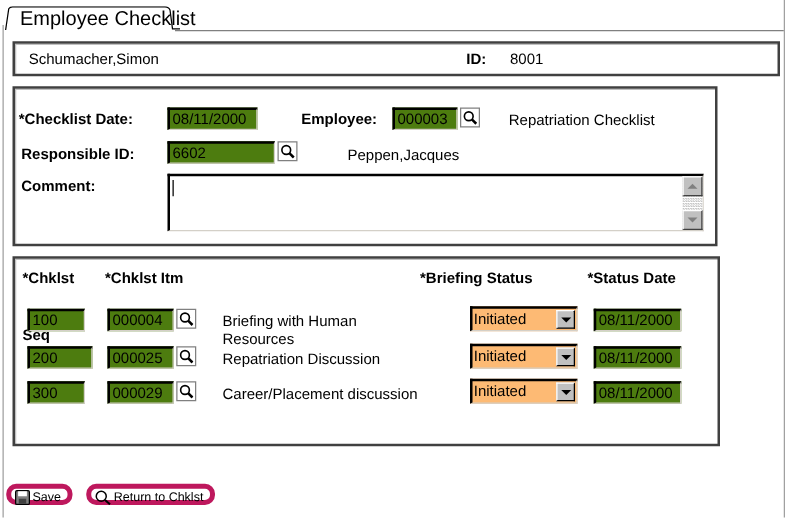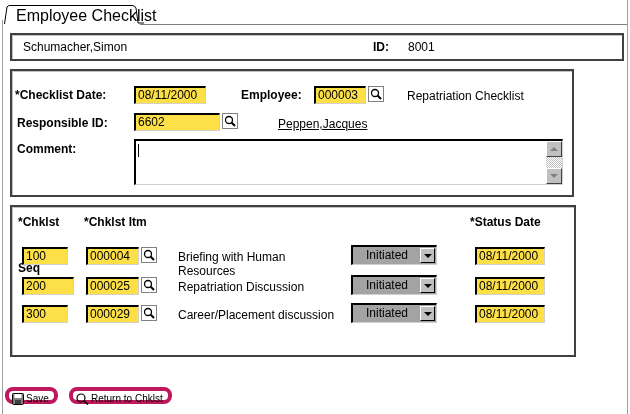--- a/index.html
+++ b/index.html
@@ -18,36 +18,36 @@
 
   .box {
     position:absolute; background:#fff;
     border:2px solid #404040; box-shadow:inset 1px 1px 0 #c0c0c0;
   }
 
   .lbl-b { font-weight:bold; font-size:12px; white-space:nowrap; }
   .txt { font-size:12px; white-space:nowrap; }
 
   .field {
-    position:absolute; height:18px; box-sizing:border-box; background:#fde047;
+    position:absolute; height:18px; box-sizing:border-box; background:#4d7c0f;
     border-top:2px solid #000; border-left:2px solid #000;
     border-right:1px solid #d4d0c8; border-bottom:1px solid #d4d0c8;
     font-size:12px; line-height:15px; padding-left:2px; white-space:nowrap; overflow:hidden;
   }
   .lookup {
     position:absolute; width:16px; height:16px; box-sizing:border-box;
     border:1px solid #808080; background:#fff;
   }
   .lookup svg { position:absolute; left:1px; top:1px; }
 
   .select {
-    position:absolute; height:20px; box-sizing:border-box; background:#a3a3a3;
+    position:absolute; height:20px; box-sizing:border-box; background:#fdba74;
     border-top:2px solid #000; border-left:2px solid #000;
     border-right:1px solid #d4d0c8; border-bottom:1px solid #d4d0c8;
-    font-size:12px; line-height:16px; padding-left:13px;
+    font-size:12px; line-height:16px; padding-left:1px;margin-left:25px;
   }
   .select-btn {
     position:absolute; right:1px; top:1px; width:15px; height:15px; box-sizing:border-box;
     background:#c0c0c0; border-top:1px solid #fff; border-left:1px solid #fff;
     border-right:1px solid #000; border-bottom:1px solid #000;
   }
   .select-btn:after {
     content:""; position:absolute; left:3px; top:5px;
     border-left:4px solid transparent; border-right:4px solid transparent; border-top:4px solid #000;
   }
@@ -106,37 +106,38 @@
   <span class="abs txt" style="left:395px; top:18px;">Repatriation Checklist</span>
 
   <span class="abs lbl-b" style="left:5px; top:45px;">Responsible ID:</span>
   <div class="field" style="left:122px; top:42px; width:86px;">6602</div>
   <div class="lookup" style="left:210px; top:42px;">
     <svg width="12" height="12">
         <circle cx="5" cy="5" r="3.5" fill="none" stroke="#000" stroke-width="1.3"></circle>
         <line x1="7.5" y1="7.5" x2="11" y2="11" stroke="#000" stroke-width="2"></line>
       </svg>
   </div>
-  <span class="abs txt" style="left:266px; top:46px;text-decoration:underline;">Peppen,Jacques</span>
+  <span class="abs txt" style="left:266px; top:46px;">Peppen,Jacques</span>
 
   <span class="abs lbl-b" style="left:5px; top:71px;">Comment:</span>
   <div class="textarea" style="left:122px; top:68px; width:429px; height:46px;">
     <div class="caret"></div>
     <span></span>
     <div class="scrollbar">
       <div class="sb-btn sb-up" style="top:0;"></div>
       <div class="sb-btn sb-down" style="bottom:0;"></div>
     </div>
   </div>
 </div>
 
 <div class="box" style="left:10px; top:205px; width:562px; height:148px;">
   <span class="abs lbl-b" style="left:6px; top:8px;">*Chklst</span>
   <span class="abs lbl-b" style="left:6px; top:22px;margin-top:32px;">Seq</span>
   <span class="abs lbl-b" style="left:72px; top:8px;">*Chklst Itm</span>
+  <span class="abs lbl-b" style="left:324px; top:8px;">*Briefing Status</span>
   <span class="abs lbl-b" style="left:458px; top:8px;">*Status Date</span>
 
   <div class="field" style="left:10px; top:40px; width:46px;">100</div>
   <div class="field" style="left:74px; top:40px; width:53px;">000004</div>
   <div class="lookup" style="left:129px; top:40px;">
     <svg width="12" height="12">
         <circle cx="5" cy="5" r="3.5" fill="none" stroke="#000" stroke-width="1.3"></circle>
         <line x1="7.5" y1="7.5" x2="11" y2="11" stroke="#000" stroke-width="2"></line>
       </svg>
   </div>

